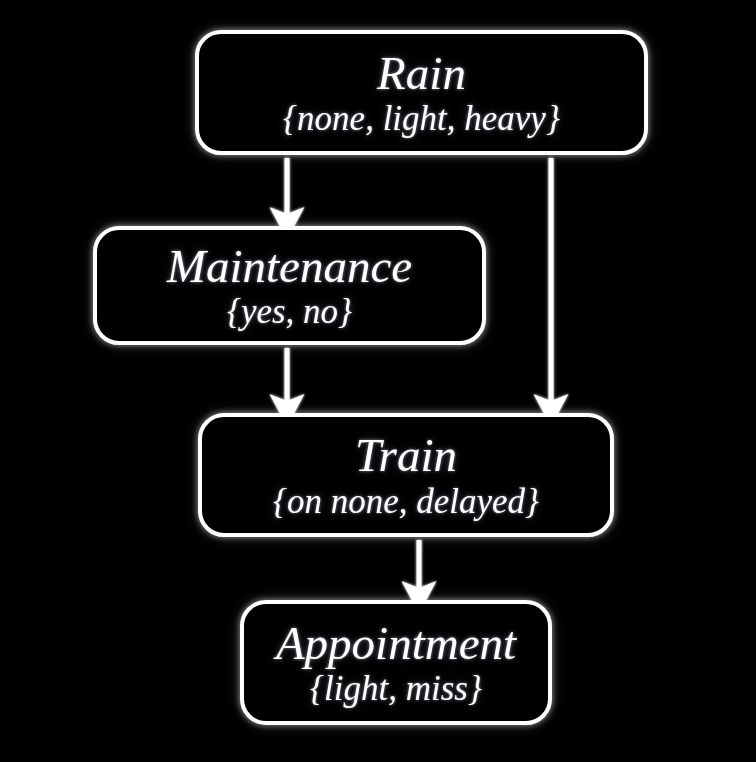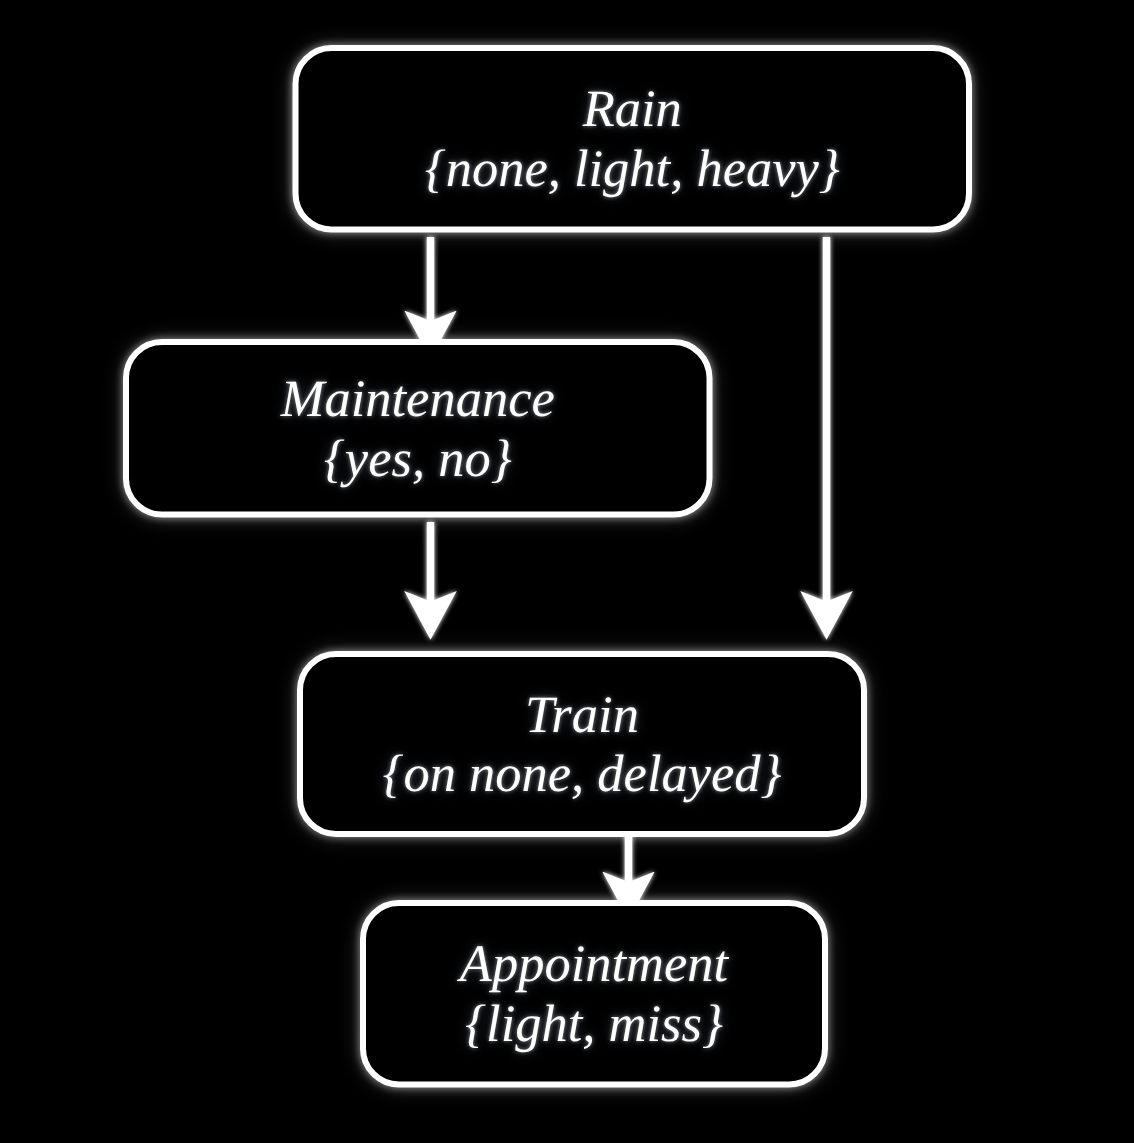--- a/index.html
+++ b/index.html
@@ -42,27 +42,27 @@
   .node-states {
     color: #ffffff;
     font-style: italic;
     font-weight: normal;
     text-align: center;
     line-height: 1.12;
     white-space: nowrap;
     text-shadow: 0 0 3px rgba(255,255,255,0.5),
                  0 0 9px rgba(180,200,255,0.28);
   }
-  .node-title   { font-size: 35px; }
+  .node-title   { font-size: 47px; }
   .node-states  { font-size: 35px; }
 
   
   #node-rain        { left:195px; top:30px;  width:453px; height:125px; }
-  #node-maintenance { left:82px;  top:226px; width:393px; height:119px; }
-  #node-train       { left:198px; top:434px; width:380px; height:124px; }
+  #node-maintenance { left:93px;  top:226px; width:393px; height:119px; }
+  #node-train       { left:198px; top:413px; width:416px; height:124px; }
   #node-appointment { left:240px; top:600px; width:312px; height:125px; }
 </style>
 </head>
 <body>
 
 <div id="diagram-canvas">
 
   <svg class="edge-layer" viewBox="0 0 756 762" width="756" height="762">
     <defs>
       <marker id="arrowhead" markerWidth="7" markerHeight="7" refX="2.2" refY="3.5" orient="auto" markerUnits="strokeWidth">

